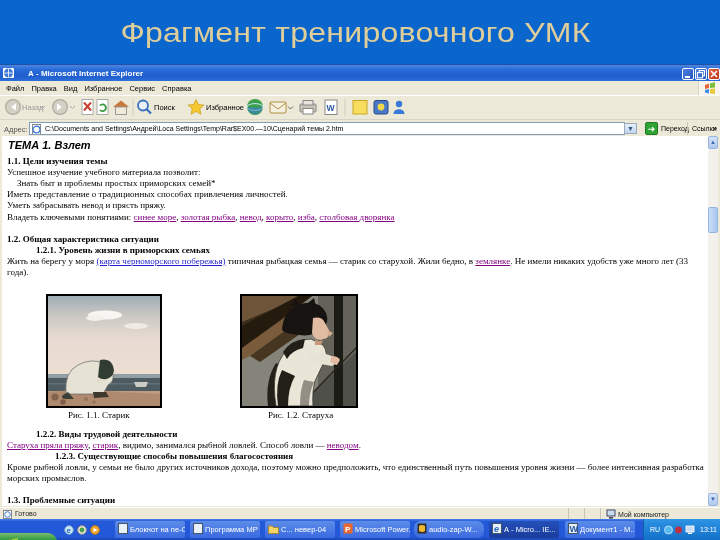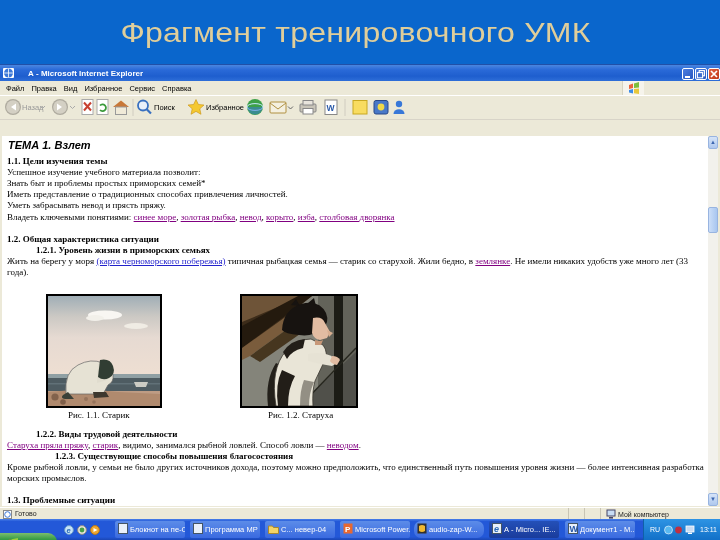--- a/index.html
+++ b/index.html
@@ -15,21 +15,21 @@
     background:linear-gradient(180deg,#4A86E0 0%, #2A6AD8 30%, #1E5ECE 70%, #2E6ED8 100%); }
   .tbar .ticon { position:absolute; left:3px; top:2px; width:12px; height:12px; }
   .tbar .ttext { position:absolute; left:19px; top:4px; color:#fff; font-weight:bold; font-size:8px;margin-left:9px; }
   .wbtn { position:absolute; top:3px; width:12px; height:12px; border:1px solid #fff; border-radius:2px;
     color:#fff; font-size:9px; text-align:center; line-height:8px; }
   .wbtn svg { vertical-align:top; }
   .bmin { right:26px; background:linear-gradient(135deg,#4C7EE0,#2858C0); }
   .bmax { right:13px; background:linear-gradient(135deg,#4C7EE0,#2858C0); }
   .bcls { right:0px;  background:linear-gradient(135deg,#E06040,#C03818); }
   
-  .menu { position:absolute; left:0; top:17px; width:644px; height:14px; background:#ECE9D8;
+  .menu { position:absolute; left:0; top:17px; width:720px; height:14px; background:#ECE9D8;
     font-size:7.5px; color:#000; }
   .menu span { margin-right:7px; }
   .menuin { position:absolute; left:6px; top:3px; }
   .winlogo { position:absolute; right:0; top:0; width:22px; height:14px; background:#F6F4EC;
     border-left:1px solid #d8d4c0; }
   
   .tools { position:absolute; left:0; top:31px; width:720px; height:25px; background:#ECE9D8;
     border-top:1px solid #fff; border-bottom:1px solid #D8D4C8; }
   
   .addr { position:absolute; left:0; top:57px; width:720px; height:15px; background:#ECE9D8;
@@ -166,26 +166,39 @@
       <rect x="353" y="4.5" width="14" height="13.5" fill="#F8DC60" stroke="#C8A820"></rect>
 
       <rect x="374" y="4.5" width="14" height="13.5" rx="2" fill="#4878C8" stroke="#284888"></rect>
         <circle cx="381" cy="11" r="3.4" fill="#F0D848"></circle>
 
       <circle cx="399" cy="8" r="3.2" fill="#3878D8"></circle>
         <path d="M393.5 18 a5.5 4.8 0 0 1 11 0 z" fill="#3878D8"></path>
     </svg>
   </div>
 
+  <div class="addr">
+    <div class="lbl">Адрес:</div>
+    <div class="box"><svg style="position:absolute;left:2px;top:1px" width="10" height="11" viewBox="0 0 10 11">
+          <rect x="0.5" y="0.5" width="8" height="10" fill="#fff" stroke="#888"></rect>
+          <circle cx="4.5" cy="5.5" r="3.4" fill="none" stroke="#3C78D8" stroke-width="1.2"></circle>
+        </svg>C:\Documents and Settings\Андрей\Loca Settings\Temp\Rar$EX00.—10\Сценарий темы 2.htm</div>
+    <div class="drop">▼</div>
+    <div class="go">➜</div>
+    <div class="gotxt">Переход</div>
+    <div class="sep"></div>
+    <div class="lnk2">Ссылки</div>
+    <div class="chev">»</div>
+  </div>
 
   <div class="doc">
     <div class="t" style="left:6px; top:3px; font-family:'Liberation Sans',sans-serif; font-weight:bold; font-style:italic; font-size:11px;">ТЕМА 1. Взлет</div>
     <div class="t b" style="left:5px; top:20px;">1.1. Цели изучения темы</div>
     <div class="t" style="left:5px; top:31px;">Успешное изучение учебного материала позволит:</div>
-    <div class="t" style="left:5px; top:42px;text-align:right;">Знать быт и проблемы простых приморских семей*</div>
+    <div class="t" style="left:15px; top:42px;text-align:right;">Знать быт и проблемы простых приморских семей*</div>
     <div class="t" style="left:5px; top:53px;">Иметь представление о традиционных способах привлечения личностей.</div>
     <div class="t" style="left:5px; top:64px;">Уметь забрасывать невод и прясть пряжу.</div>
     <div class="t" style="left:5px; top:76px;">Владеть ключевыми понятиями: <a class="vis">синее море</a>, <a class="vis">золотая рыбка</a>, <a class="vis">невод</a>, <a class="vis">корыто</a>, <a class="vis">изба</a>, <a class="vis">столбовая дворянка</a></div>
     <div class="t b" style="left:5px; top:98px;">1.2. Общая характеристика ситуации</div>
     <div class="t b" style="left:34px; top:109px;">1.2.1. Уровень жизни в приморских семьях</div>
     <div class="t" style="left:5px; top:120px;">Жить на берегу у моря <a class="new">(карта черноморского побережья)</a> типичная рыбацкая семья — старик со старухой. Жили бедно, в <a class="vis">землянке</a>. Не имели никаких удобств уже много лет (33</div>
     <div class="t" style="left:5px; top:131px;">года).</div>
 
     <div style="position:absolute; left:44px; top:158px; width:116px; height:114px; border:2px solid #000; background:#cfc8c0;">
       <svg width="112" height="110" viewBox="0 0 112 110">

